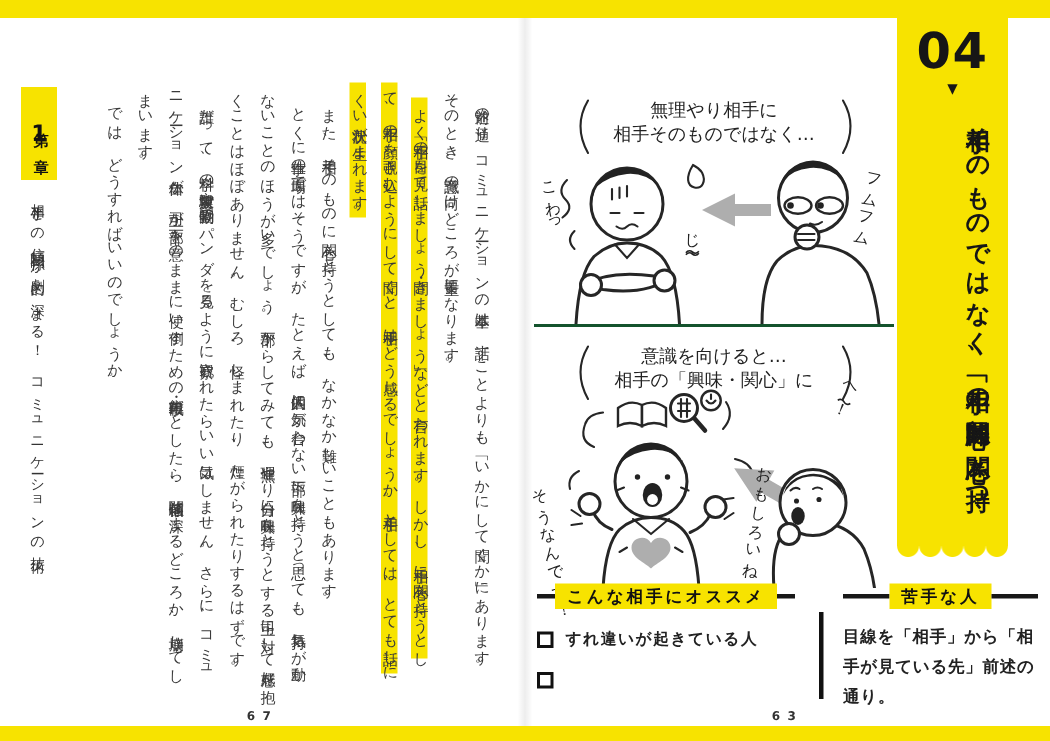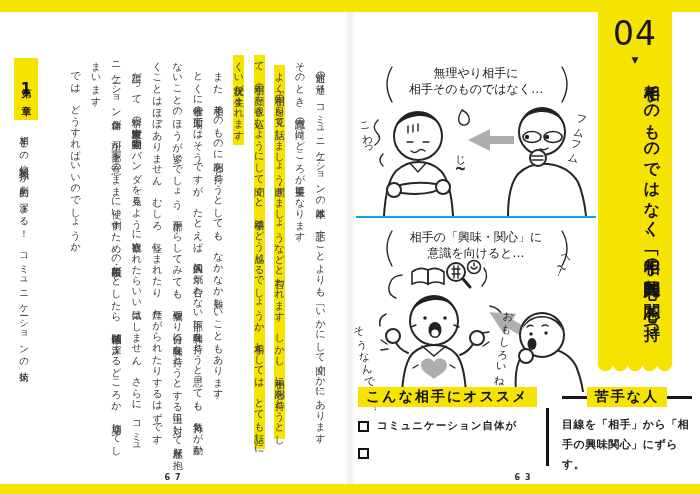--- a/index.html
+++ b/index.html
@@ -31,44 +31,44 @@
 
   .pagenum { position:absolute; top:461px; width:100%; text-align:center; font-size:8px; font-weight:700;
              letter-spacing:5px; color:#333; }
 
   
   .title-col { position:absolute; left:248px; top:0; width:74px; height:352px; background:var(--accent); }
   .title-col::after { content:""; position:absolute; left:0; top:100%; width:100%; height:8px;
       background-image:radial-gradient(circle at 50% 0, var(--accent) 7px, rgba(0,0,0,0) 7.6px);
       background-size:14.8px 8px; background-repeat:repeat-x; }
   .section-number { position:absolute; top:5px; left:0; width:100%; text-align:center;
-                    font-size:33px; line-height:1; font-weight:400; letter-spacing:1px; color:#161616; }
+                    font-size:33px; line-height:1; font-weight:700; letter-spacing:1px; color:#161616; }
   .section-marker { position:absolute; top:43px; left:0; width:100%; text-align:center; font-size:9px; color:#161616; }
   .section-title { position:absolute; top:60px; left:6px; width:62px; height:290px; writing-mode:vertical-rl;
                    text-orientation:upright; font-size:16px; font-weight:700; letter-spacing:1px; line-height:28px;
                    color:#161616; display:flex; }
   .section-title div { white-space:nowrap; }
 
   
   .panel { position:absolute; left:6px; width:240px; background:#fff; }
-  .panel1 { top:46px; height:160px; border-bottom:2px solid #0ea5e9; }
+  .panel1 { top:46px; height:160px; border-bottom:2px solid #14532d; }
   .panel2 { top:210px; height:170px; }
   .panel svg { position:absolute; left:0; top:0; }
   .caption { position:absolute; top:7px; left:0; width:100%; text-align:center; font-size:12px; line-height:16px;
              color:#222; font-weight:500; }
   .blabel { position:absolute; writing-mode:vertical-rl; text-orientation:upright; font-size:10.5px; color:#222;
             letter-spacing:1px; white-space:nowrap; }
 
   
   .bottom { position:absolute; left:8px; top:378px; width:334px; height:90px; }
   .bcol-left  { position:absolute; left:0; top:0; width:172px; }
   .bcol-right { position:absolute; left:204px; top:0; width:130px; }
   .sec-head { display:flex; align-items:center; height:14px; }
   .rule { height:3px; background:#181818; flex:1; }
-  .badge { background:var(--accent); font-size:14px; font-weight:700; letter-spacing:2px; padding:1px 8px;
+  .badge { background:var(--accent); font-size:11px; font-weight:700; letter-spacing:2px; padding:1px 8px;
            color:#111; white-space:nowrap;text-align:right; }
   .check-item { display:flex; align-items:center; gap:8px; font-size:10.5px; font-weight:700; letter-spacing:1px;
                 color:#222; margin-top:15px; }
   .cbox { width:11px; height:11px; border:2px solid #111; flex:0 0 auto; background:#fff; }
   .divider-v { position:absolute; left:188px; top:18px; width:3px; height:58px; background:#111; }
   .tips-text { margin-top:11px; font-size:11px; font-weight:700; line-height:20px; letter-spacing:0.5px; color:#222; }
 
   .stroke { fill:none; stroke:#262626; stroke-width:2; stroke-linecap:round; stroke-linejoin:round; }
   .thin   { fill:none; stroke:#262626; stroke-width:1.4; stroke-linecap:round; }
 </style>
@@ -215,48 +215,48 @@
         <circle cx="186" cy="113" r="22" fill="#fff" stroke="#262626" stroke-width="2"></circle>
         <path d="M165,111 A22,22 0 0 1 207,111 L204,101 Q195,93 184,94 Q173,95 168,103 Z" fill="#222"></path>
         <circle cx="175" cy="112" r="1.7" fill="#222"></circle>
         <circle cx="190" cy="111" r="1.7" fill="#222"></circle>
         <path class="thin" d="M171,105 q3,-3 6,-1 M186,104 q3,-2 6,0"></path>
         <ellipse cx="176" cy="122" rx="4.5" ry="6" fill="#222"></ellipse>
         <circle cx="170" cy="134" r="7" fill="#fff" stroke="#262626" stroke-width="2"></circle>
       </g>
     </svg>
     <div class="caption">
+      <div>意識を向けると…</div>
       <div>相手の「興味・関心」に</div>
-      <div>意識を向けると…</div>
     </div>
     <div class="blabel" style="left:3px; top:96px; transform:rotate(-12deg);">そうなんです！</div>
     <div class="blabel" style="left:142px; top:82px; transform:rotate(8deg);">おもしろいね</div>
     <div class="blabel" style="left:202px; top:26px; transform:rotate(22deg);">へ〜！</div>
   </div>
 
   <div class="bottom">
     <div class="bcol-left">
       <div class="sec-head">
         <div class="rule"></div>
         <div class="badge">こんな相手にオススメ</div>
         <div class="rule"></div>
       </div>
       <div class="check-item">
         <span class="cbox"></span>
-        <span>コミュニケーション自体が</span>
+        <span>すれ違いが起きている人</span>
       </div>
       <div class="check-item">
         <span class="cbox"></span>
       </div>
     </div>
     <div class="divider-v"></div>
     <div class="bcol-right">
       <div class="sec-head">
         <div class="rule"></div>
         <div class="badge">苦手な人</div>
         <div class="rule"></div>
       </div>
-      <div class="tips-text">目線を「相手」から「相手の興味関心」にずらす。</div>
+      <div class="tips-text">目線を「相手」から「相手が見ている先」前述の通り。</div>
     </div>
   </div>
 
   <div class="pagenum">63</div>
 </div>
 
 </body></html>

